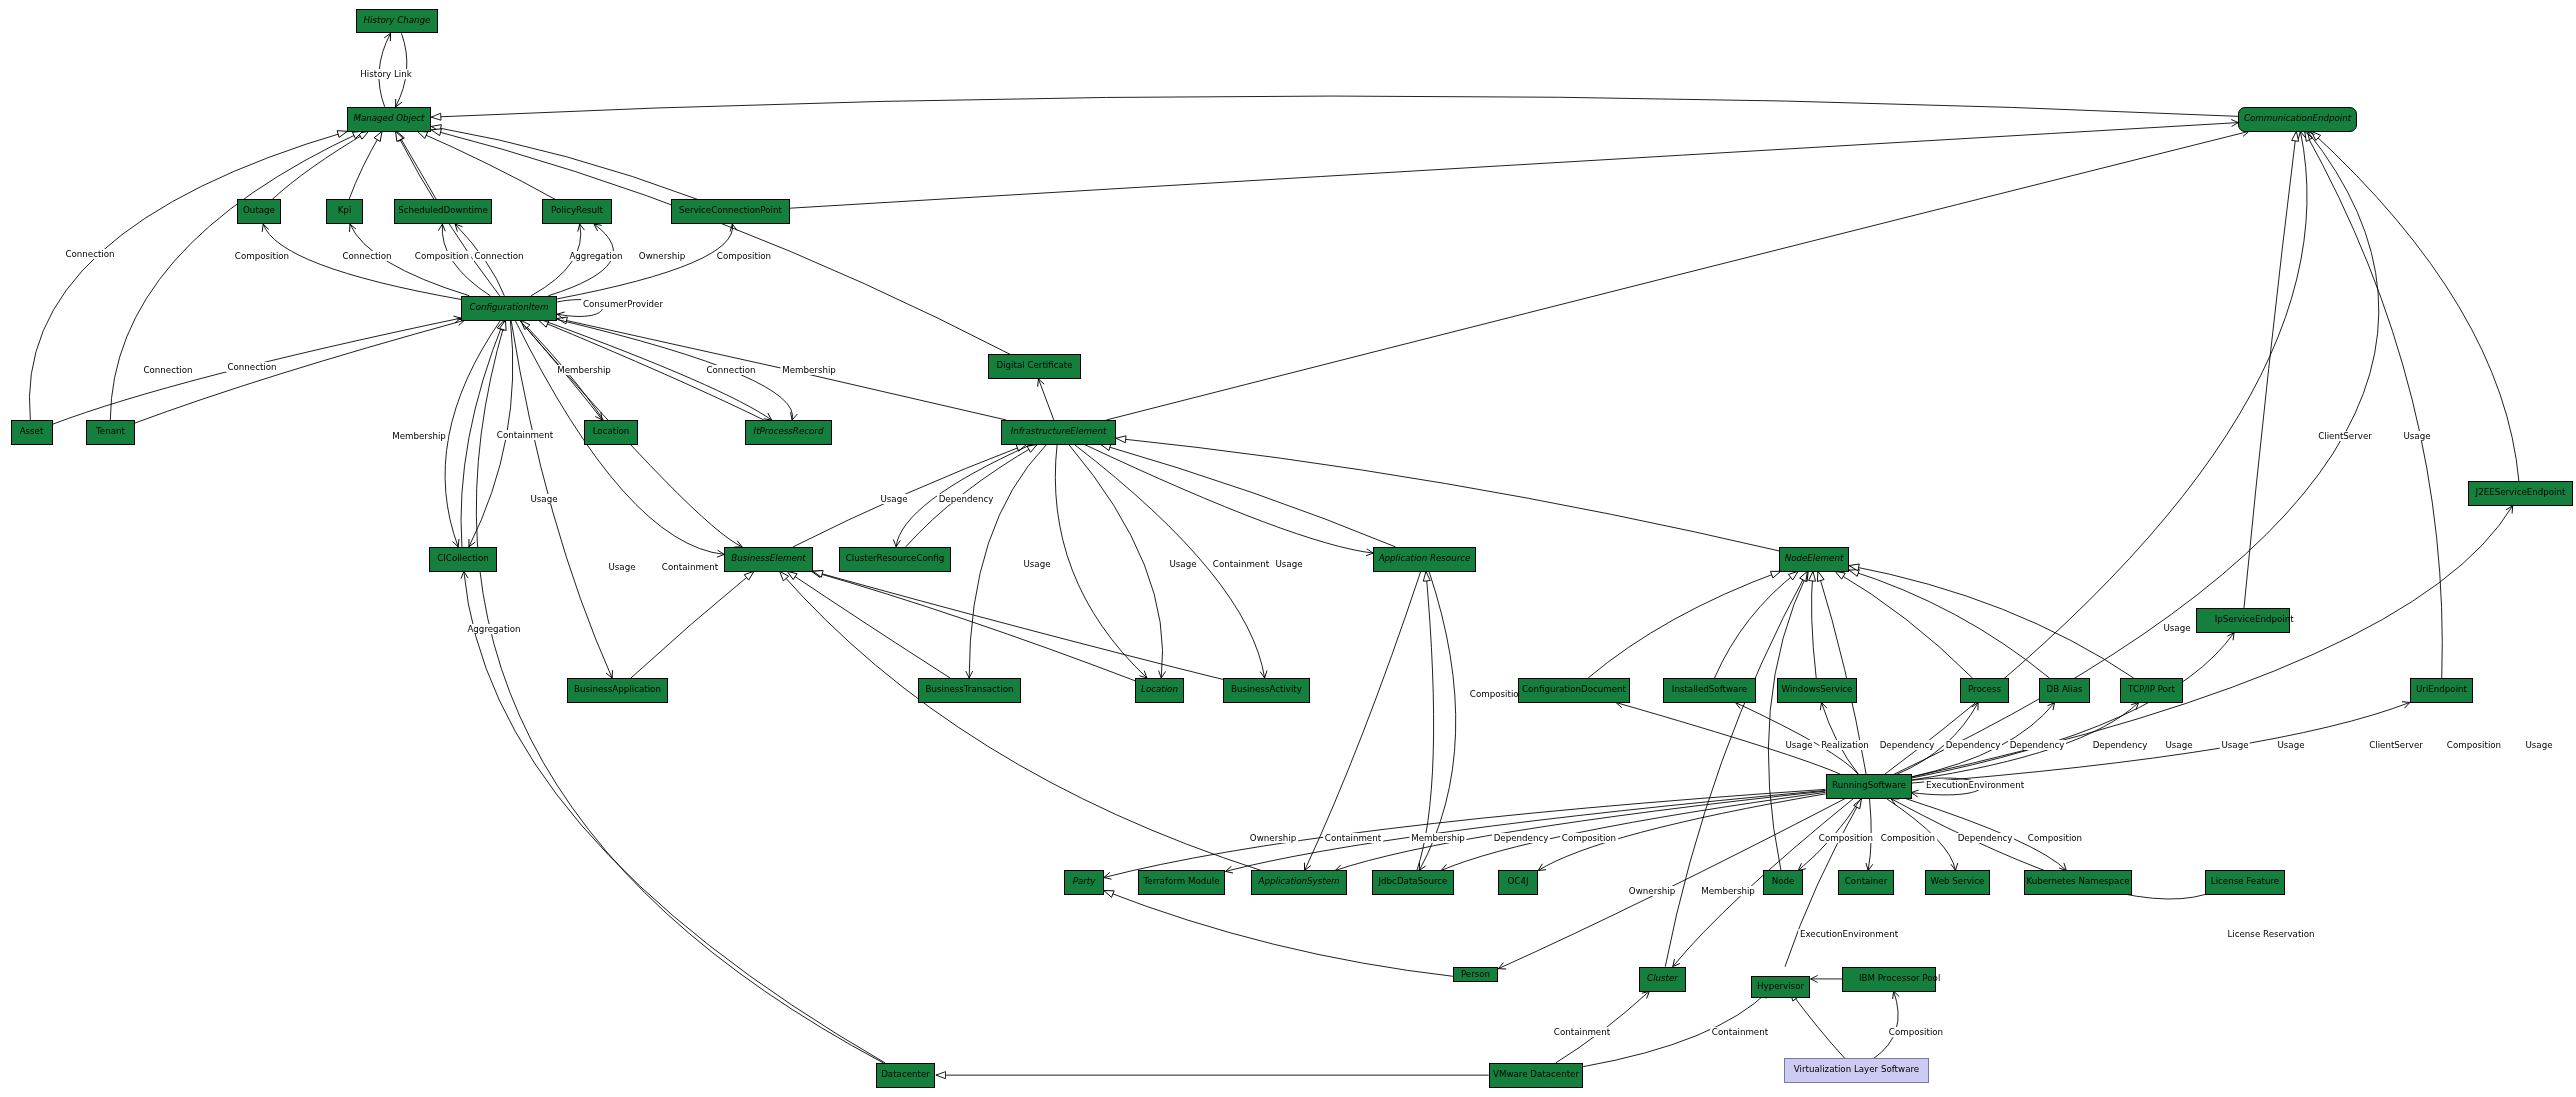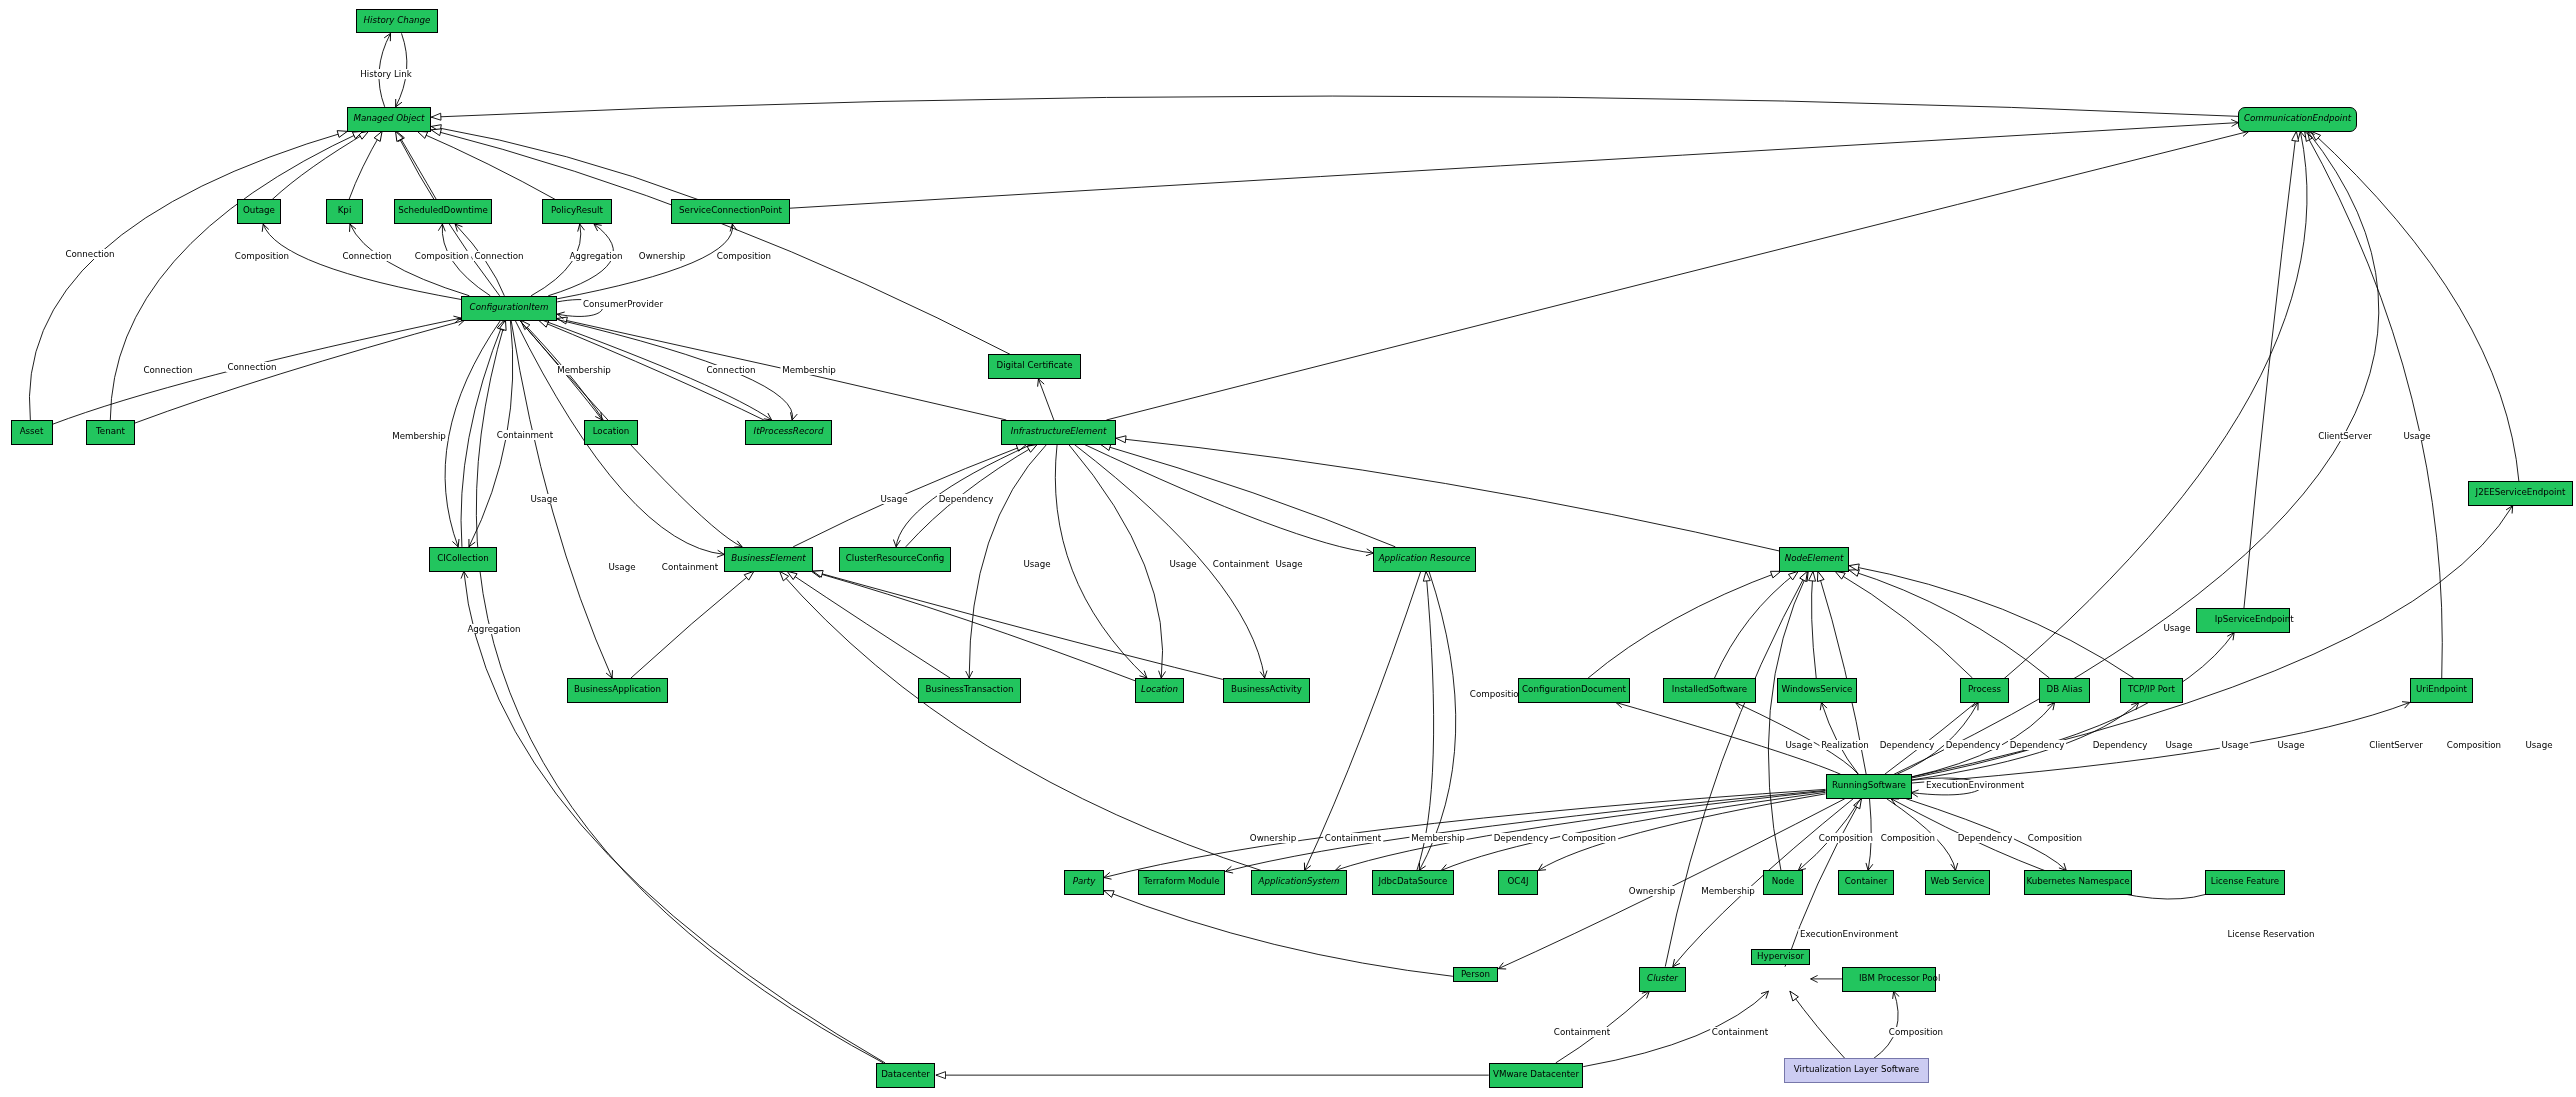--- a/index.html
+++ b/index.html
@@ -1,20 +1,20 @@
 <!DOCTYPE html>
 <html style="font-size:14px"><head>
 <meta charset="utf-8">
 <title>Class Model Diagram</title>
 <style>
   html,body{margin:0;padding:0;background:#ffffff;}
   #diagram{position:relative;width:2576px;height:1098px;background:#ffffff;
     font-family:"DejaVu Sans","Liberation Sans",sans-serif;overflow:hidden;}
   #edge-layer{position:absolute;left:0;top:0;width:2576px;height:1098px;z-index:1;}
-  .node{position:absolute;box-sizing:border-box;border:0.9px solid #000;background:#22c55e;
+  .node{position:absolute;box-sizing:border-box;border:0.9px solid #000;background:#15803d;
     display:flex;align-items:center;justify-content:center;text-align:center;
     font-size:8.7px;line-height:9.6px;color:#000;z-index:3;white-space:nowrap;padding:0 1.7px;cursor:pointer;}
   .node.it{font-style:italic;}
   .node.hl{background:#ccccf2;border-color:#7777aa;}
   .elabel{position:absolute;transform:translate(-50%,-50%);font-size:8.7px;color:#000;
     background:#fff;padding:0 1.7px;white-space:nowrap;z-index:2;}
 </style>
 </head>
 <body>
 
@@ -169,21 +169,21 @@
     <div class="node it" style="left: 1251px; top: 870px; width: 96px; height: 24.5px;">ApplicationSystem</div>
     <div class="node" style="left: 1372px; top: 870px; width: 82px; height: 24.5px;">JdbcDataSource</div>
     <div class="node" style="left: 1498px; top: 870px; width: 40px; height: 24.5px;">OC4J</div>
     <div class="node" style="left: 1763px; top: 870px; width: 40px; height: 24.5px;">Node</div>
     <div class="node" style="left: 1838px; top: 870px; width: 56px; height: 24.5px;">Container</div>
     <div class="node" style="left: 1925px; top: 870px; width: 65px; height: 24.5px;">Web Service</div>
     <div class="node" style="left: 2024px; top: 870px; width: 108px; height: 24.5px;">Kubernetes Namespace</div>
     <div class="node" style="left: 2205px; top: 870px; width: 80px; height: 24.5px;">License Feature</div>
     <div class="node" style="left: 1453px; top: 967px; width: 45px; height: 15px;">Person</div>
     <div class="node it" style="left: 1639px; top: 967px; width: 47px; height: 24.5px;">Cluster</div>
-    <div class="node" style="left: 1751px; top: 949px; width: 59px; height: 16px;">Hypervisor</div>
+    <div class="node" style="left: 1751px; top: 976px; width: 59px; height: 22px;">Hypervisor</div>
     <div class="node" style="left: 1842px; top: 967px; width: 94px; height: 24.5px; padding-left: 23px;">IBM Processor Pool</div>
     <div class="node hl" style="left: 1784px; top: 1058px; width: 145px; height: 24.5px;">Virtualization Layer Software</div>
     <div class="node" style="left: 876px; top: 1063px; width: 59px; height: 24.5px;">Datacenter</div>
     <div class="node" style="left: 1489px; top: 1063px; width: 94px; height: 24.5px;">VMware Datacenter</div>
     <div class="elabel" style="left: 386px; top: 74px;">History Link</div>
     <div class="elabel" style="left: 90px; top: 254px;">Connection</div>
     <div class="elabel" style="left: 262px; top: 256px;">Composition</div>
     <div class="elabel" style="left: 367px; top: 256px;">Connection</div>
     <div class="elabel" style="left: 442px; top: 256px;">Composition</div>
     <div class="elabel" style="left: 499px; top: 256px;">Connection</div>

